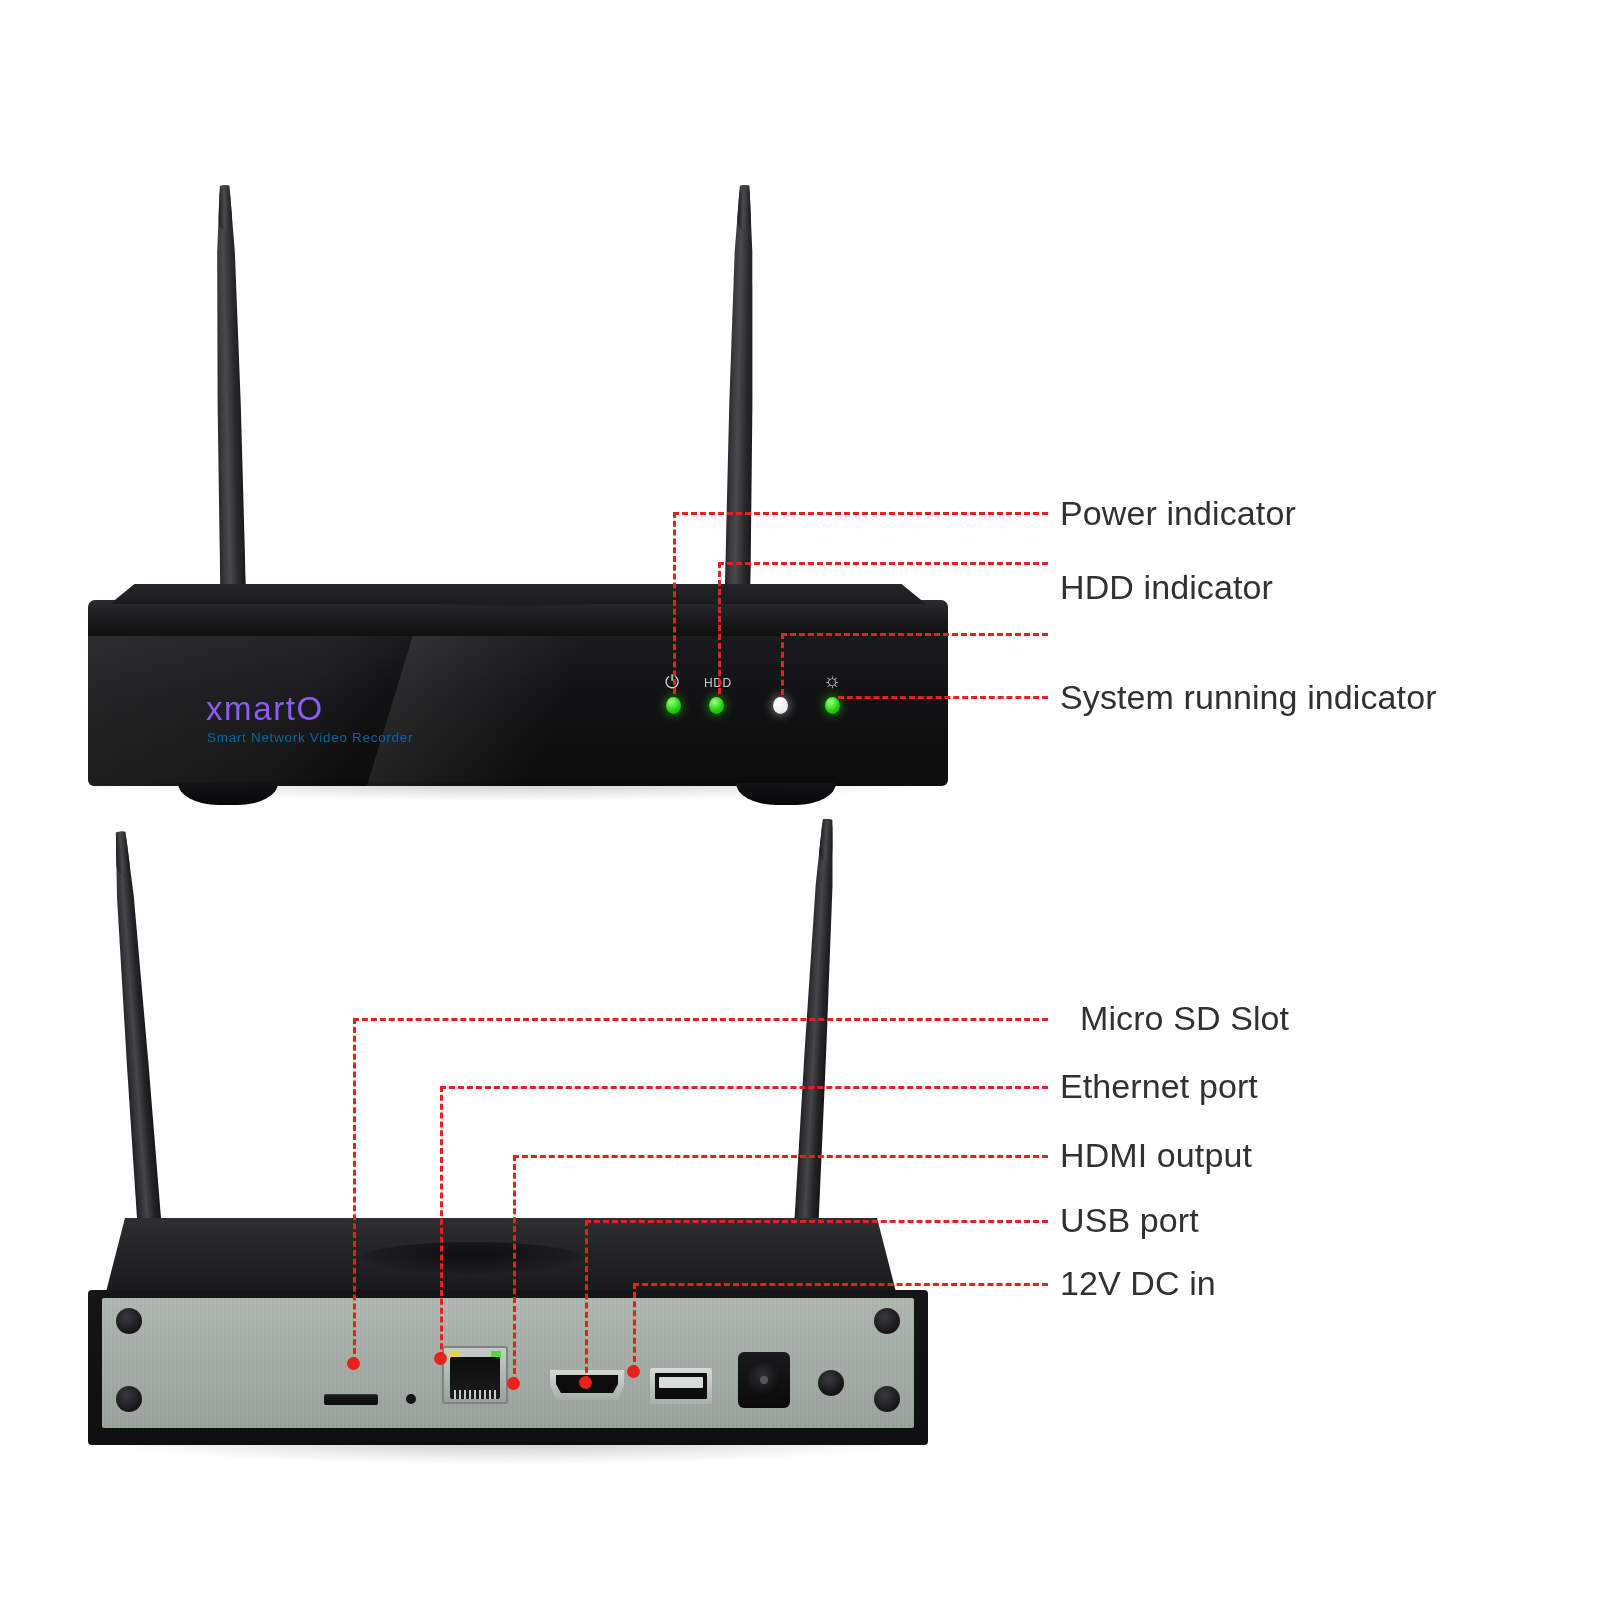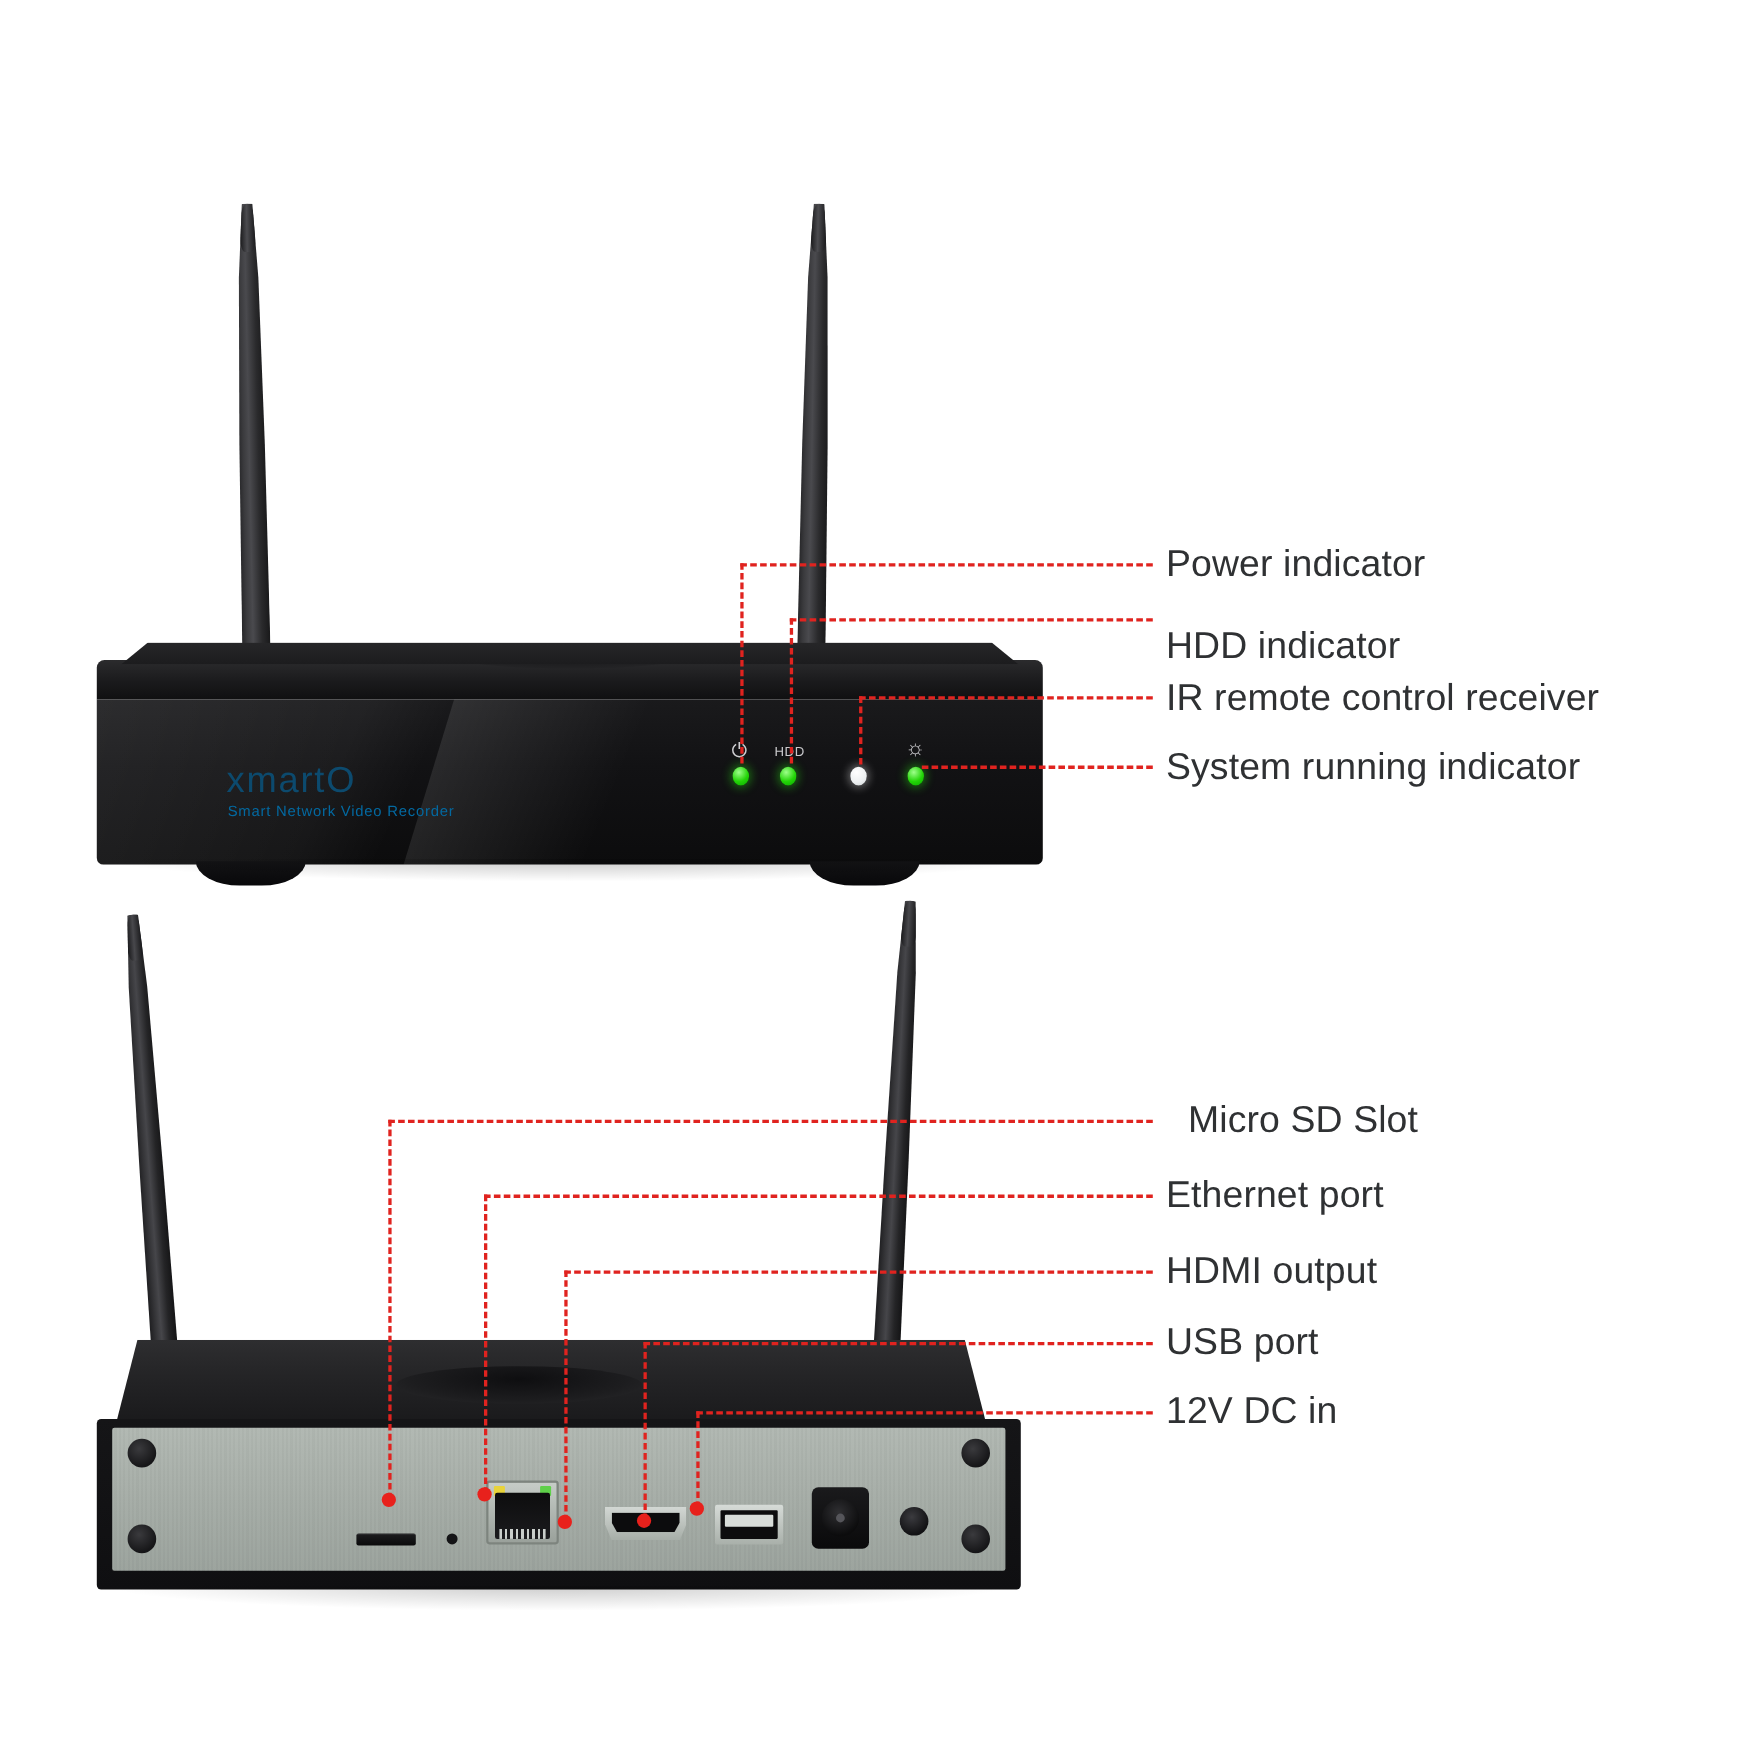--- a/index.html
+++ b/index.html
@@ -65,21 +65,21 @@
   }
   .foot{
     position:absolute;width:100px;height:22px;border-radius:0 0 40% 40%/0 0 100% 100%;
     background:linear-gradient(180deg,#131315,#08080a);
   }
   .shadow-front{
     position:absolute;left:10px;top:596px;width:840px;height:20px;
     background:radial-gradient(ellipse at 50% 0%,rgba(0,0,0,.22),rgba(0,0,0,0) 72%);
   }
 
-  .brand{position:absolute;left:118px;top:505px;color:#0c4a6e;font-size:33px;
+  .brand{position:absolute;left:118px;top:505px;color:#8b5cf6;font-size:33px;
          letter-spacing:1.6px;font-weight:300;}
   .brand-sub{position:absolute;left:119px;top:545px;color:#0369a1;font-size:13.5px;
              letter-spacing:.7px;font-weight:300;}
 
   .led{position:absolute;width:15px;height:17px;border-radius:50%;}
   .led.green{background:radial-gradient(circle at 38% 30%,#9dff8a,#23d407 55%,#09a800);
              box-shadow:0 0 9px 2px rgba(40,220,20,.45);}
   .led.white{background:radial-gradient(circle at 38% 30%,#ffffff,#eceff0 60%,#cdd2d4);
              box-shadow:0 0 8px 2px rgba(255,255,255,.35);}
   .ledicon{position:absolute;color:#cfcfd2;font-size:18px;line-height:18px;}
@@ -267,21 +267,20 @@
   <div class="vline" style="left:673px;top:512px;height:182px;"></div>
   <div class="hline" style="left:673px;top:512px;width:375px;"></div>
   <div class="hline" style="left:718px;top:562px;width:330px;"></div>
   <div class="vline" style="left:718px;top:562px;height:132px;"></div>
   <div class="vline" style="left:781px;top:633px;height:62px;"></div>
   <div class="hline" style="left:781px;top:633px;width:267px;"></div>
   <div class="hline" style="left:838px;top:696px;width:210px;"></div>
 
   <div class="label" style="left:1060px;top:496px;">Power indicator</div>
   <div class="label" style="left:1060px;top:546px;margin-top:24px;">HDD indicator</div>
-  <div class="label" style="left:1060px;top:617px;">IR remote control receiver</div>
   <div class="label" style="left:1060px;top:680px;">System running indicator</div>
 
   <div class="hline" style="left:353px;top:1018px;width:695px;"></div>
   <div class="vline" style="left:353px;top:1018px;height:345px;"></div>
   <div class="dot" style="left:347px;top:1357px;"></div>
 
   <div class="hline" style="left:440px;top:1086px;width:608px;"></div>
   <div class="vline" style="left:440px;top:1086px;height:272px;"></div>
   <div class="dot" style="left:434px;top:1352px;"></div>
 

